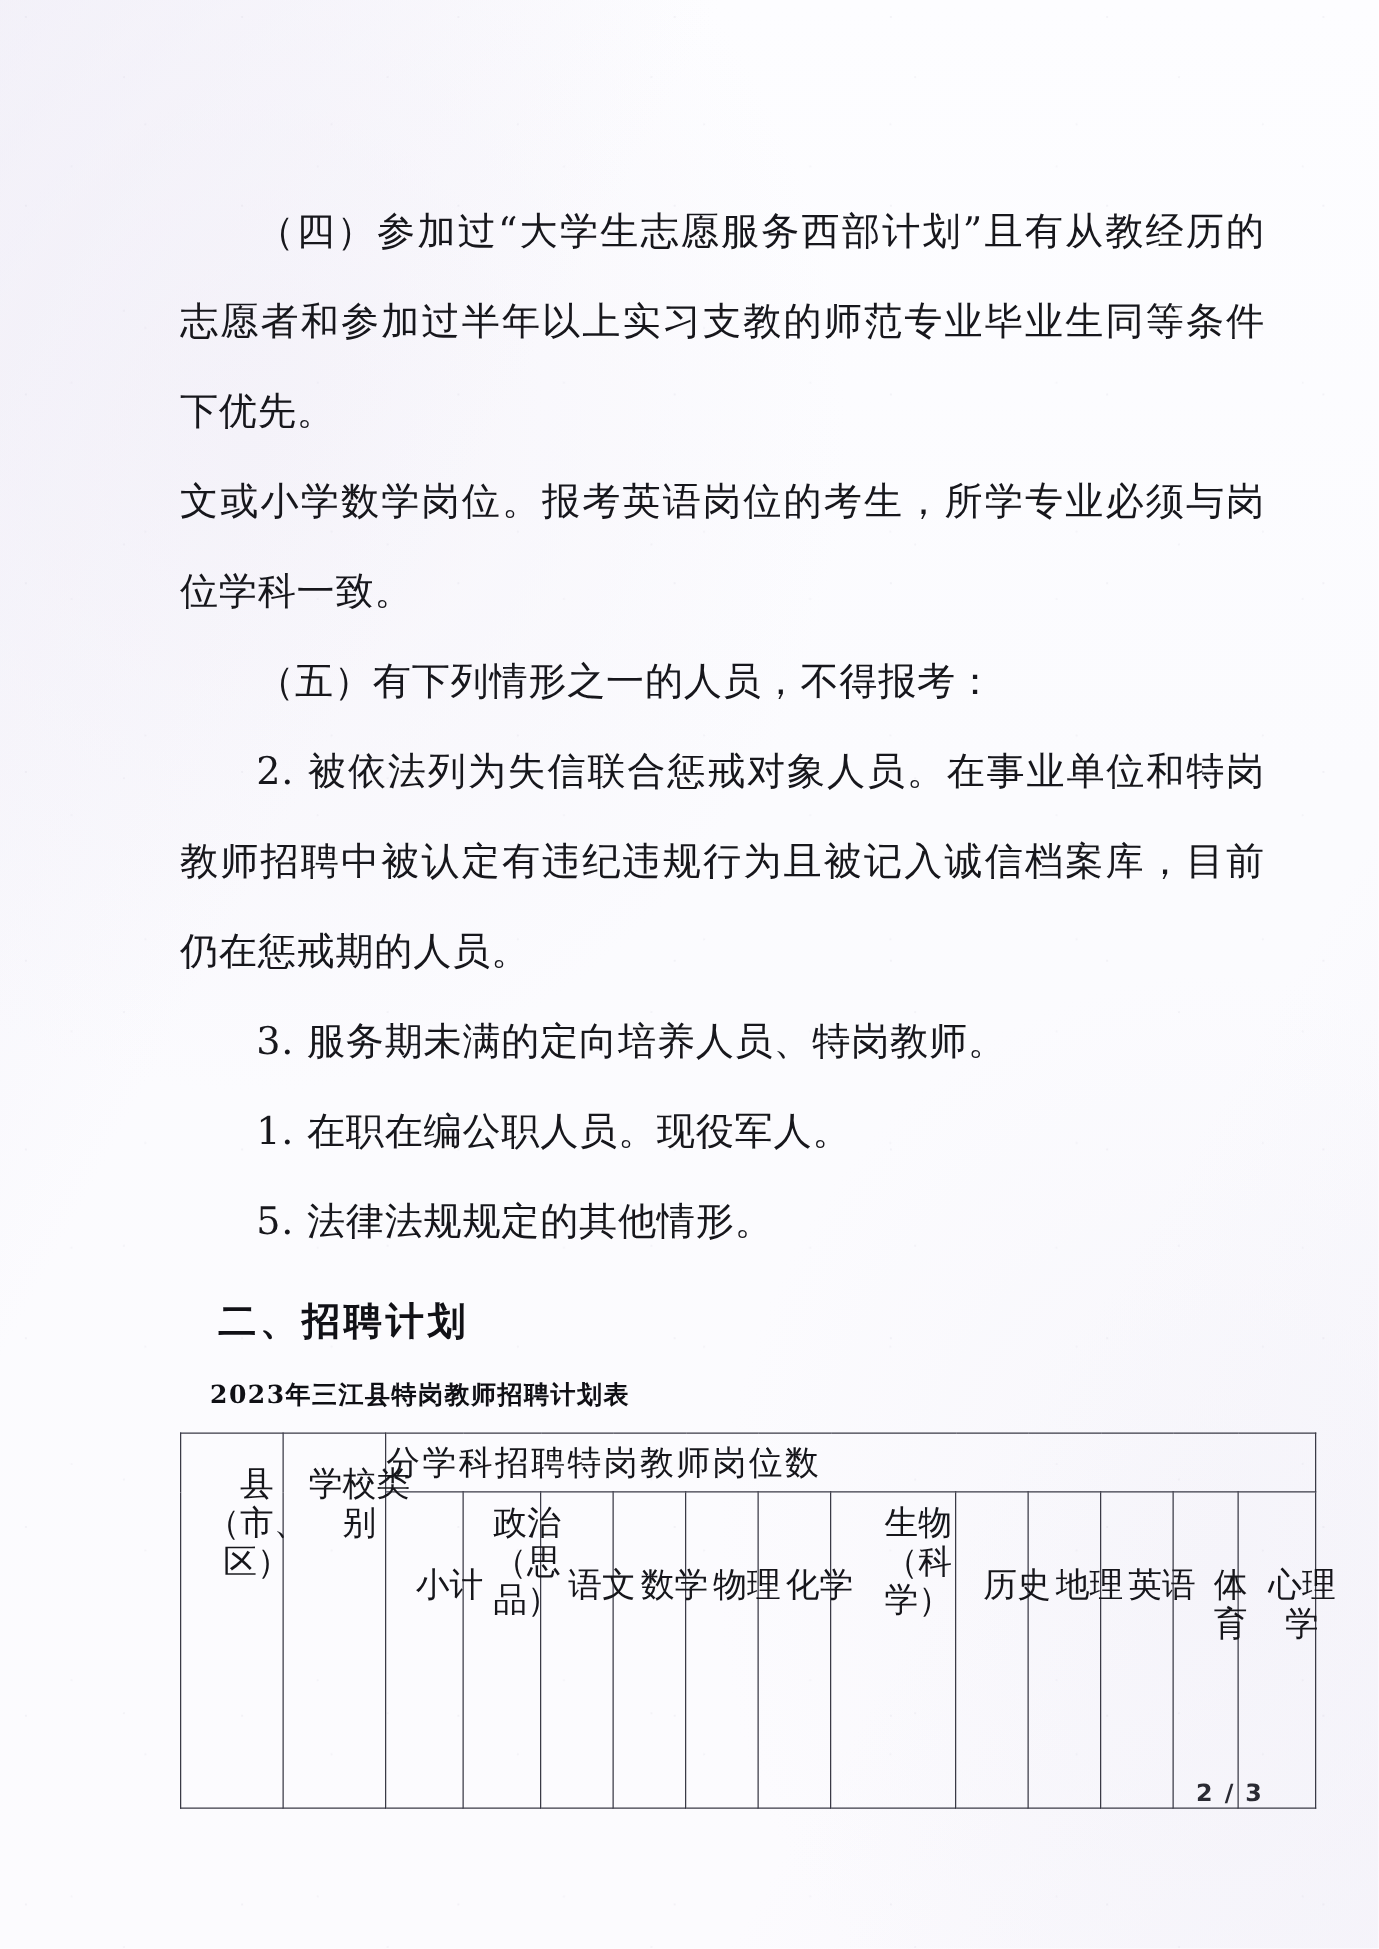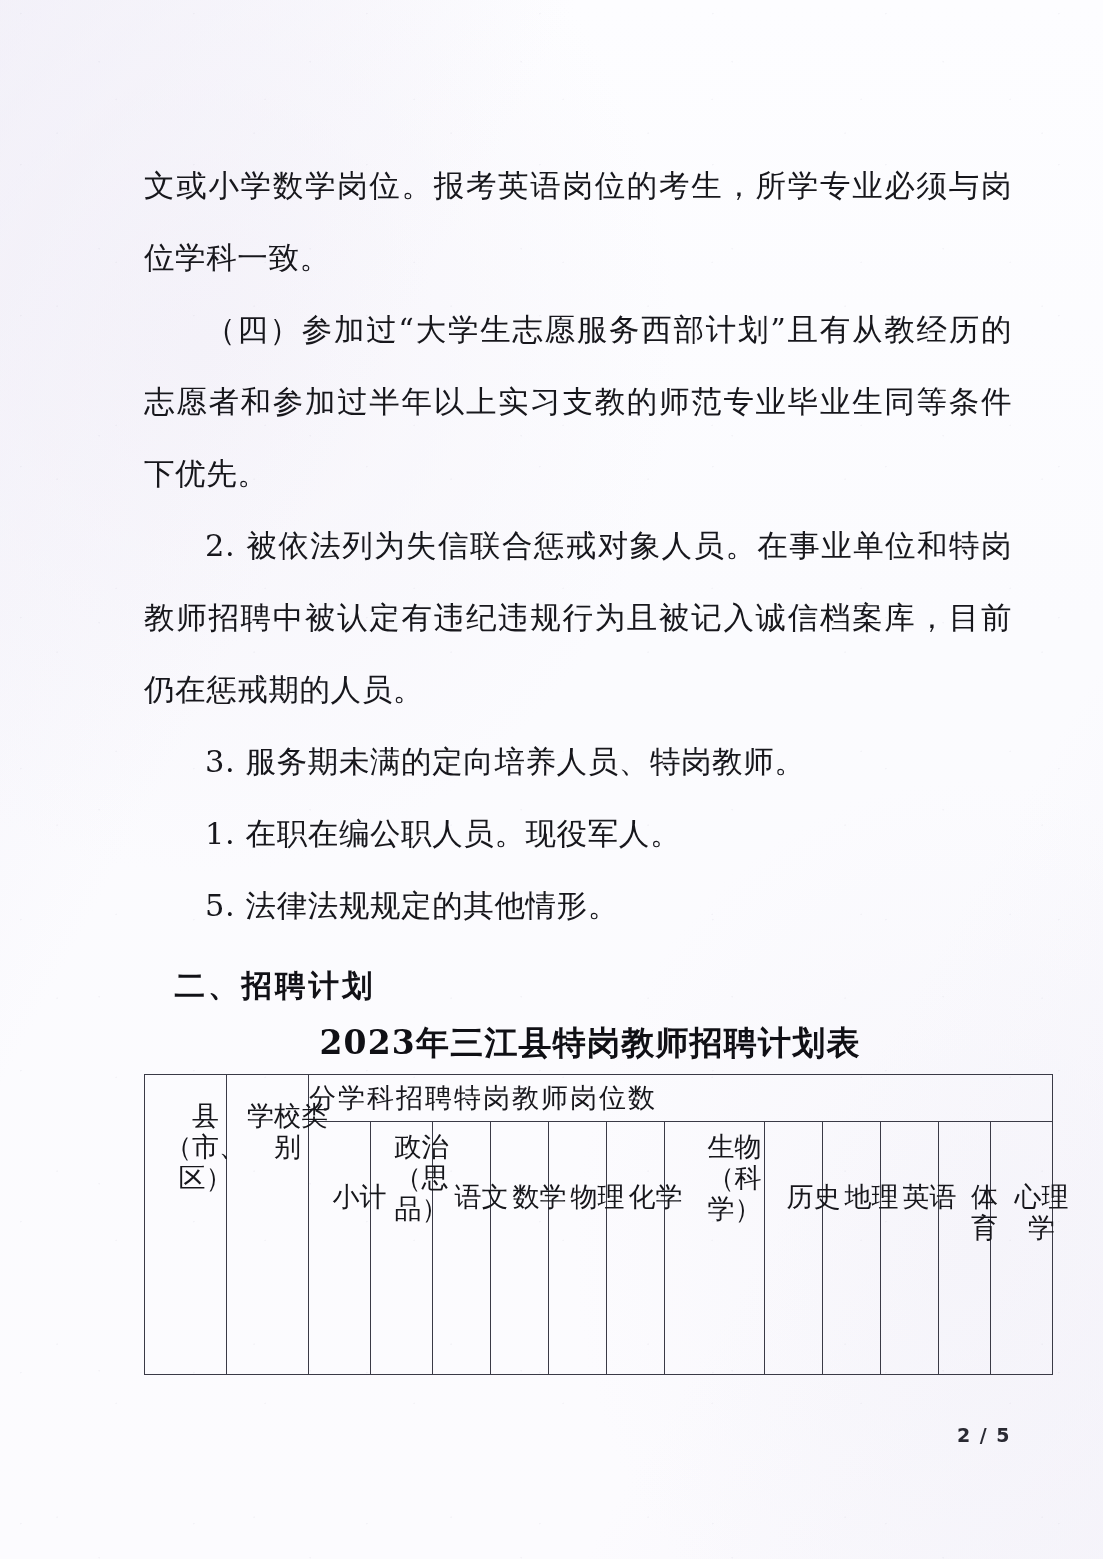--- a/index.html
+++ b/index.html
@@ -58,22 +58,22 @@
     text-indent: 1em;
     font-size: 30.5px;
     line-height: 58px;
     font-weight: 700;
     letter-spacing: 3px;
     color: #111116;
   }
 
   
   .table-title {
-    text-align: center;
-    font-size: 33px;
+    text-align: left;
+    font-size: 20px;
     font-weight: 700;
     letter-spacing: 1.2px;
     line-height: 46px;
     margin: 4px 0 8px 0;
     color: #101015;
     padding-left: 24px;
   }
 
   
   table.plan {
@@ -154,24 +154,25 @@
   }
 </style>
 </head>
 <body>
 
 <div class="page">
   <div class="scan-tint"></div>
 
   <div class="content">
 
+    <p class="para indent">（四）参加过“大学生志愿服务西部计划”且有从教经历的志愿者和参加过半年以上实习支教的师范专业毕业生同等条件下优先。</p>
+
     <p class="para cont">文或小学数学岗位。报考英语岗位的考生，所学专业必须与岗位学科一致。</p>
 
-    <p class="para indent">（四）参加过“大学生志愿服务西部计划”且有从教经历的志愿者和参加过半年以上实习支教的师范专业毕业生同等条件下优先。</p>
-
+    <p class="para indent">（五）有下列情形之一的人员，不得报考：</p>
 
 
     <p class="para indent">2. 被依法列为失信联合惩戒对象人员。在事业单位和特岗教师招聘中被认定有违纪违规行为且被记入诚信档案库，目前仍在惩戒期的人员。</p>
 
     <p class="para indent">3. 服务期未满的定向培养人员、特岗教师。</p>
 
     <p class="para indent">1. 在职在编公职人员。现役军人。</p>
 
     <p class="para indent">5. 法律法规规定的其他情形。</p>
 
@@ -243,16 +244,16 @@
           <td class="vhead mid">
             <span class="vtxt">心理学</span>
           </td>
         </tr>
 
       </tbody>
     </table>
 
   </div>
 
-  <div class="page-footer">2 / 5</div>
+  <div class="page-footer">2 / 3</div>
 
   <div class="speckle"></div>
 </div>
 
 </body></html>

